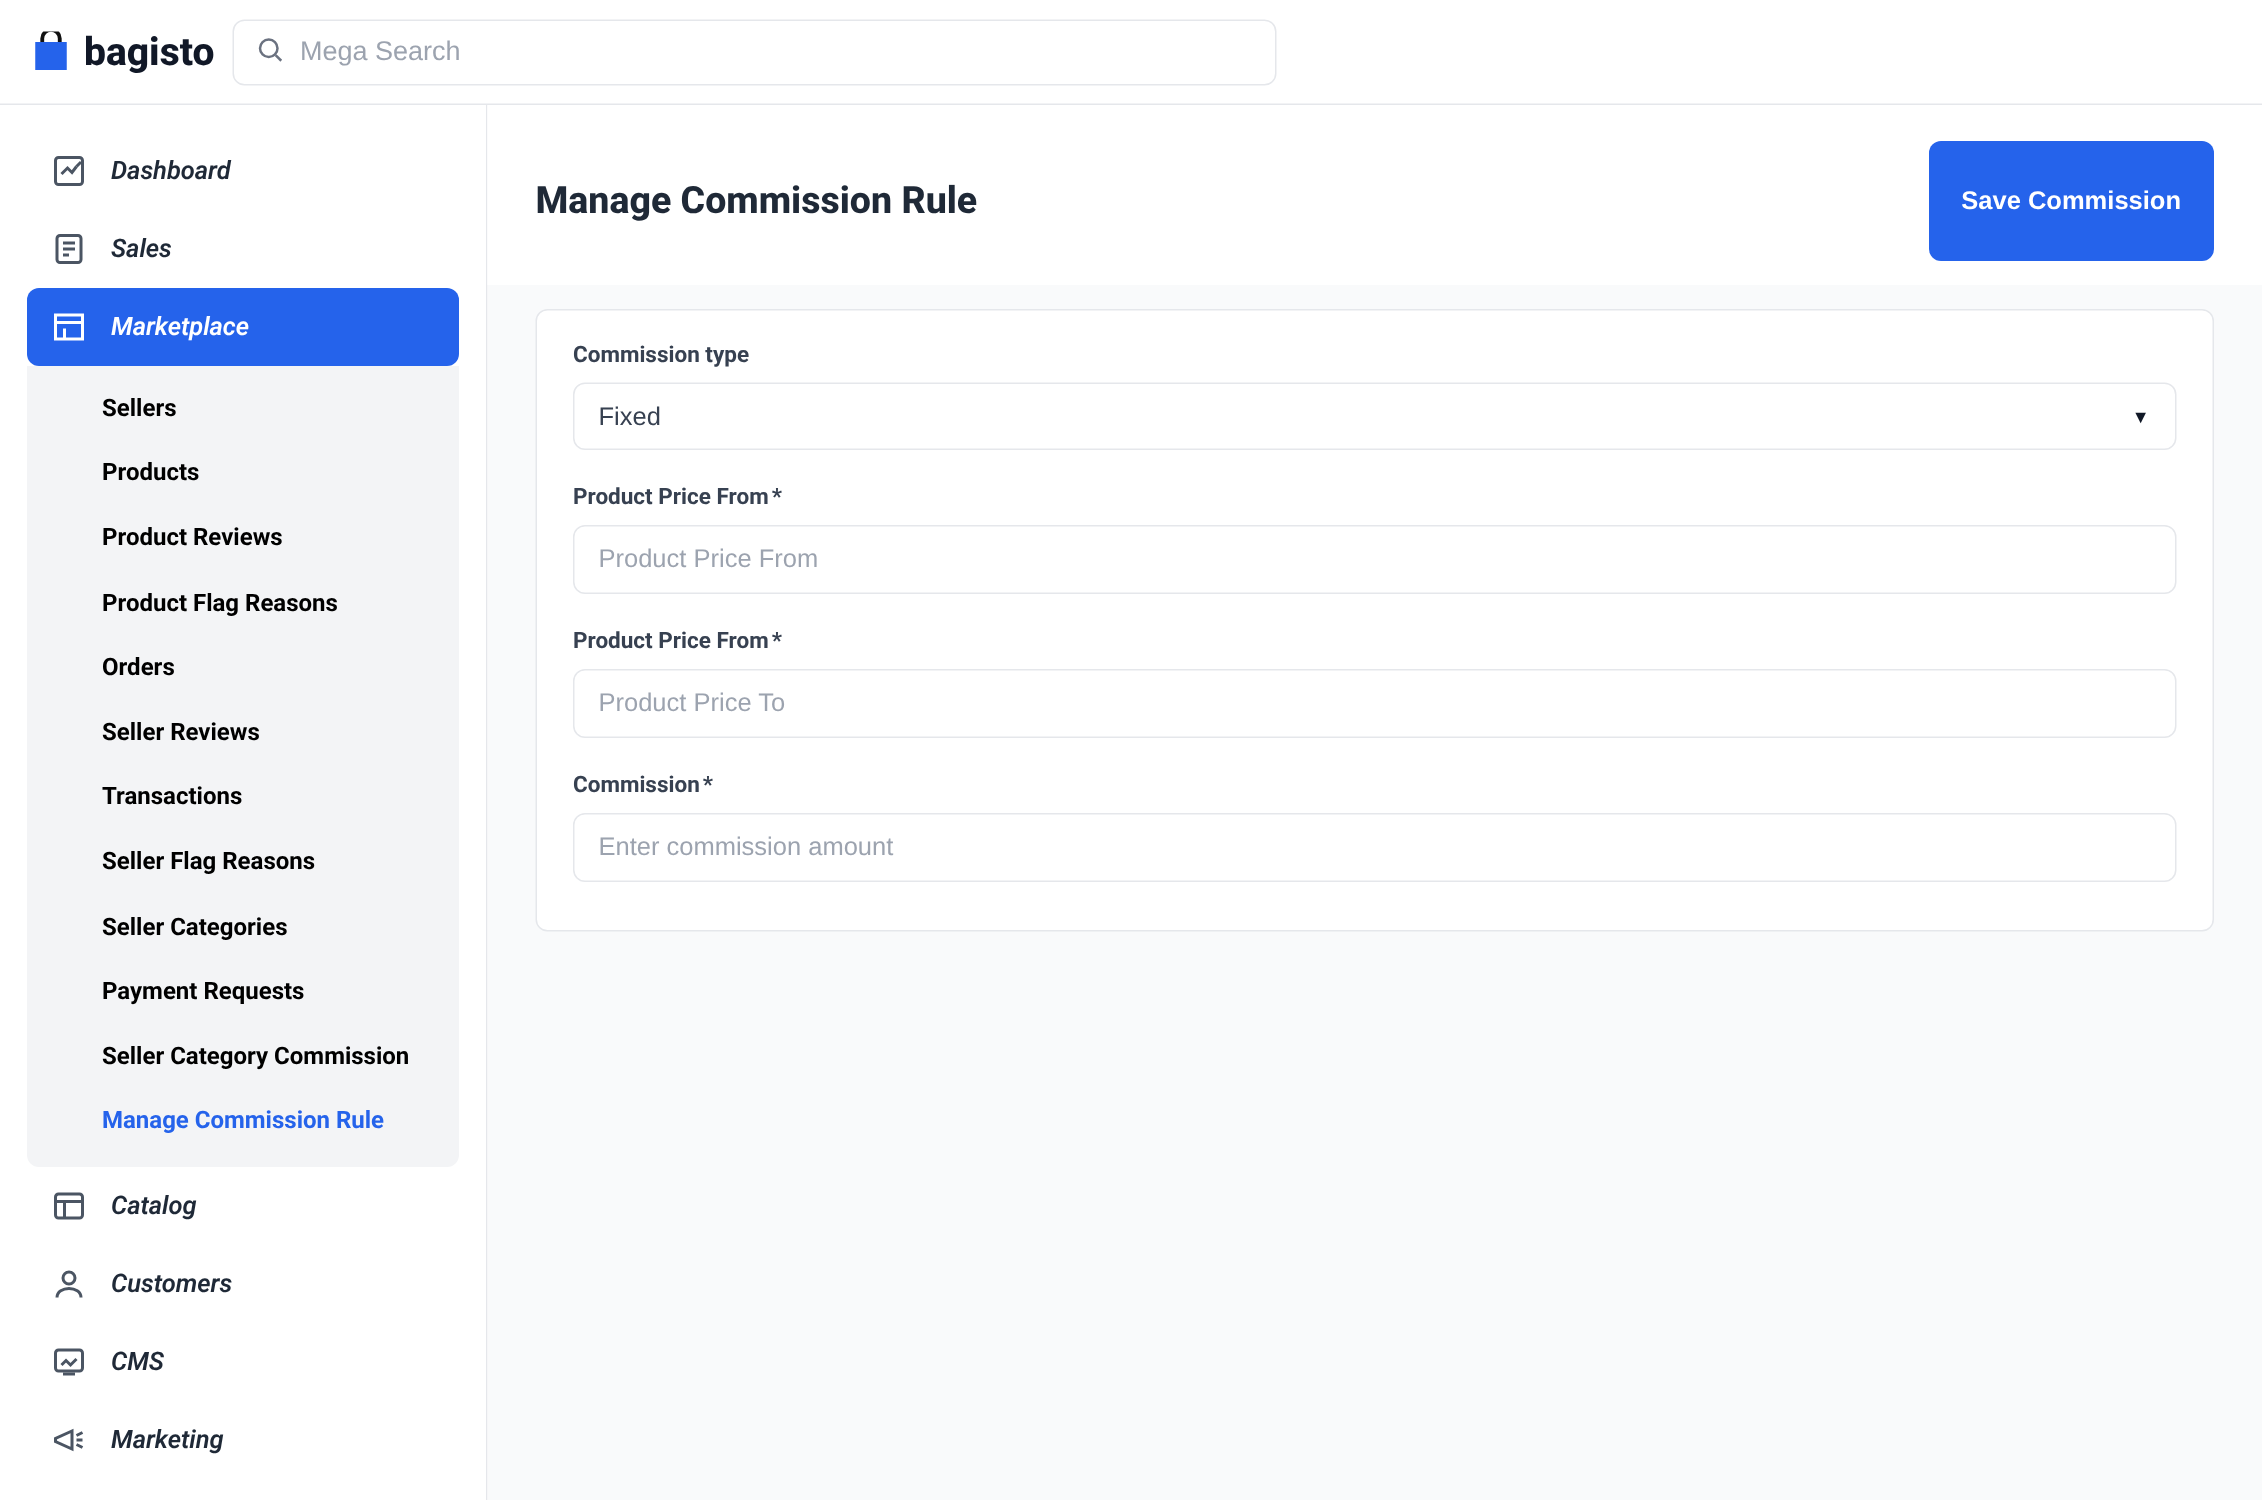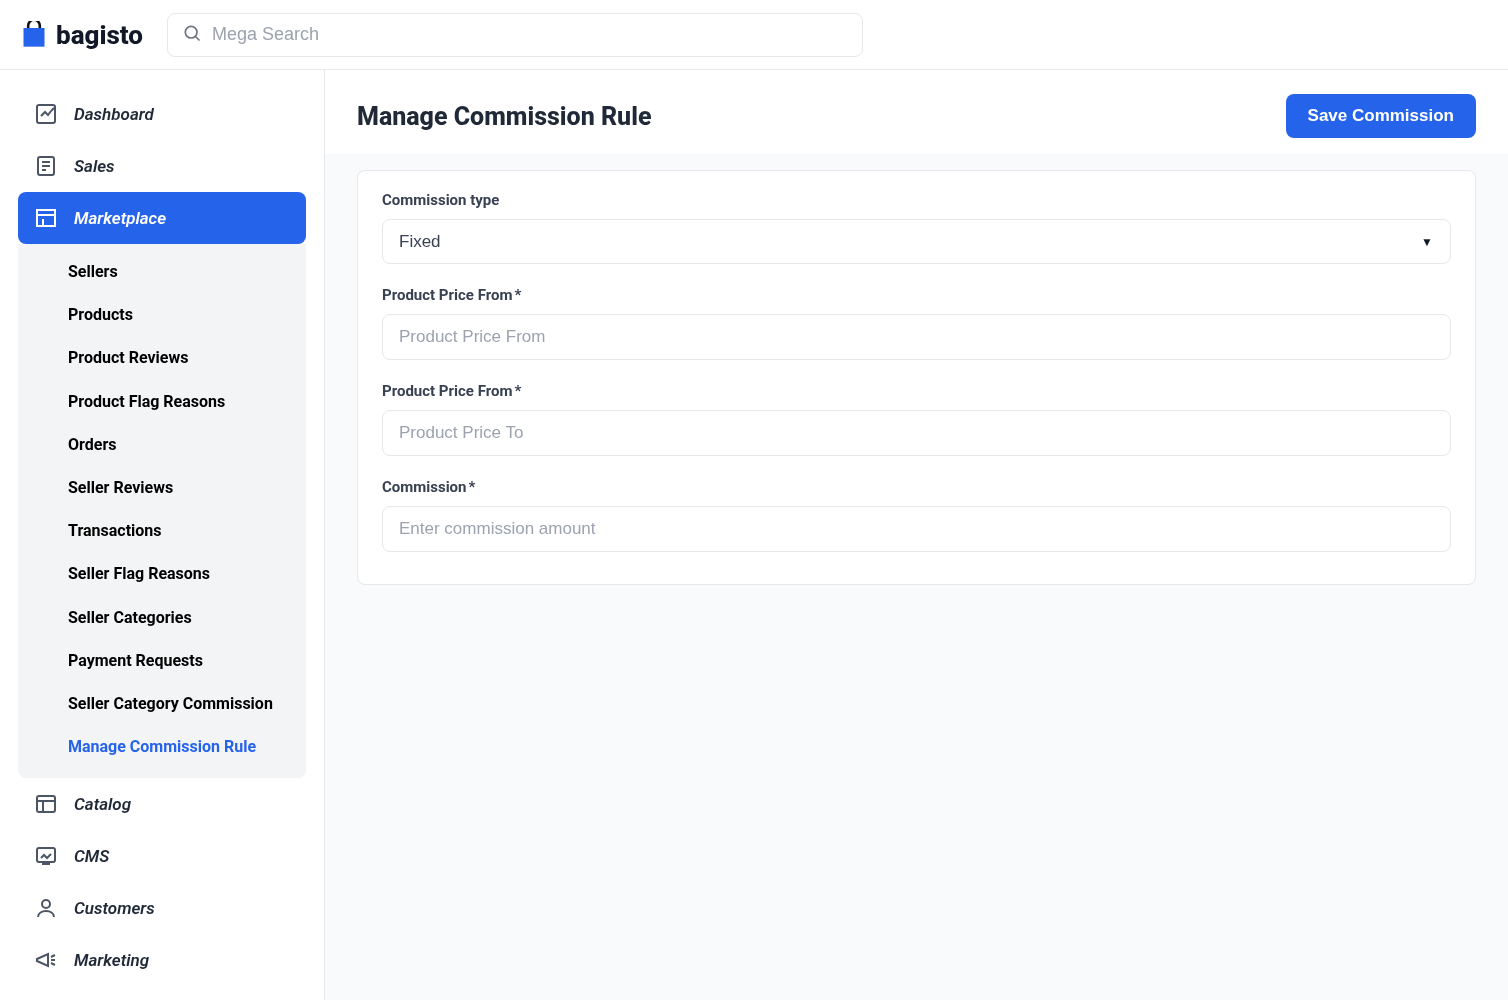--- a/index.html
+++ b/index.html
@@ -10,21 +10,21 @@
 body {
   font-family: -apple-system, BlinkMacSystemFont, "Segoe UI", Roboto, Helvetica, Arial, sans-serif;
   background: #fff;
   color: #1F2937;
 }
 .header {
   display: flex;
   align-items: center;
   padding: 12px 20px;
   border-bottom: 1px solid #E5E7EB;
-  gap: 24px;
+  gap: 12px;
   height: 70px;
 }
 .logo {
   display: flex;
   align-items: center;
   gap: 8px;
   font-weight: 800;
   font-size: 26px;
   color: #111827;
 }
@@ -170,21 +170,21 @@
 }
 .page-title {
   font-size: 25px;
   font-weight: 800;
   color: #1F2937;
 }
 .btn-primary {
   background: #2563EB;
   color: #fff;
   border: none;
-  padding: 12px 22px;
+  padding: 30px 22px;
   border-radius: 8px;
   font-size: 17px;
   font-weight: 700;
   cursor: pointer;
 }
 .card {
   background: #fff;
   border: 1px solid #E5E7EB;
   border-radius: 8px;
   margin: 16px 32px 32px 32px;
@@ -326,36 +326,36 @@
           <line x1="3" y1="9" x2="21" y2="9"></line>
           <line x1="9" y1="9" x2="9" y2="20"></line>
         </svg>
       </span>
       <span>Catalog</span>
     </div>
 
     <div class="nav-item">
       <span class="nav-icon">
         <svg width="24" height="24" viewBox="0 0 24 24" fill="none" stroke="currentColor" stroke-width="2">
+          <circle cx="12" cy="8" r="4"></circle>
+          <path d="M4 21c0-4 4-6 8-6s8 2 8 6"></path>
+        </svg>
+      </span>
+      <span>Customers</span>
+    </div>
+
+    <div class="nav-item">
+      <span class="nav-icon">
+        <svg width="24" height="24" viewBox="0 0 24 24" fill="none" stroke="currentColor" stroke-width="2">
           <rect x="3" y="4" width="18" height="14" rx="2"></rect>
           <polyline points="7 14 10 11 13 14 17 10"></polyline>
           <line x1="8" y1="20" x2="16" y2="20"></line>
         </svg>
       </span>
       <span>CMS</span>
-    </div>
-
-    <div class="nav-item">
-      <span class="nav-icon">
-        <svg width="24" height="24" viewBox="0 0 24 24" fill="none" stroke="currentColor" stroke-width="2">
-          <circle cx="12" cy="8" r="4"></circle>
-          <path d="M4 21c0-4 4-6 8-6s8 2 8 6"></path>
-        </svg>
-      </span>
-      <span>Customers</span>
     </div>
 
     <div class="nav-item">
       <span class="nav-icon">
         <svg width="24" height="24" viewBox="0 0 24 24" fill="none" stroke="currentColor" stroke-width="2">
           <path d="M3 11v2l11 5V6z"></path>
           <path d="M17 9l4-2M17 12h4M17 15l4 2"></path>
         </svg>
       </span>
       <span>Marketing</span>

